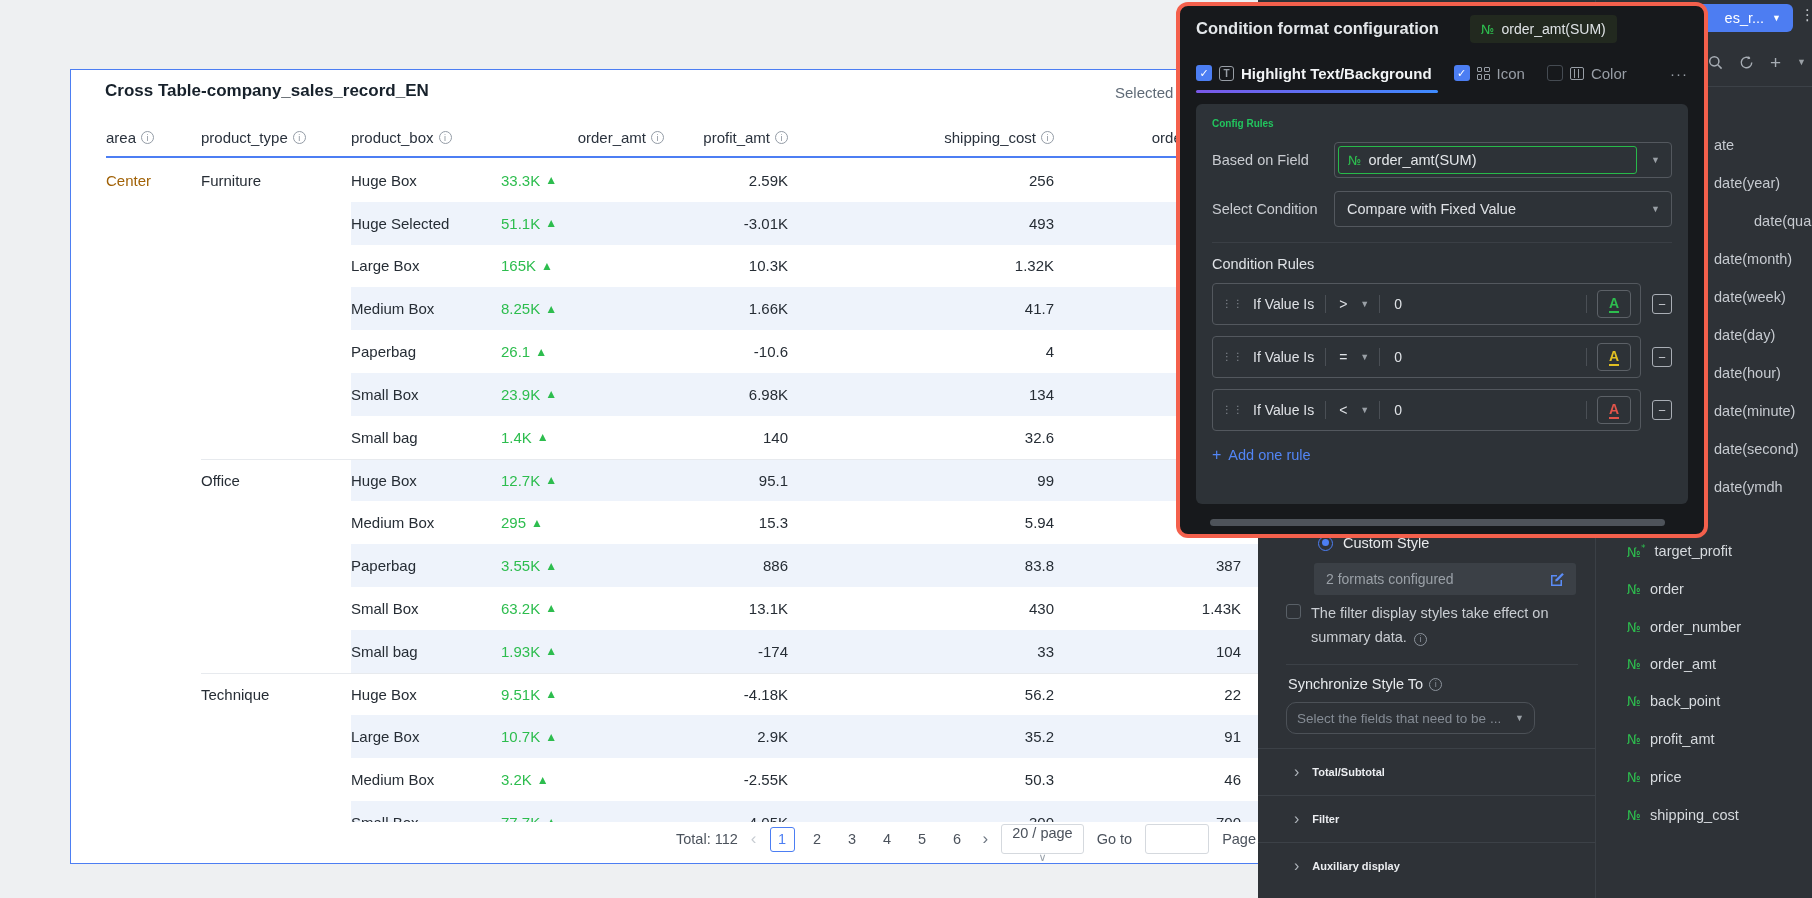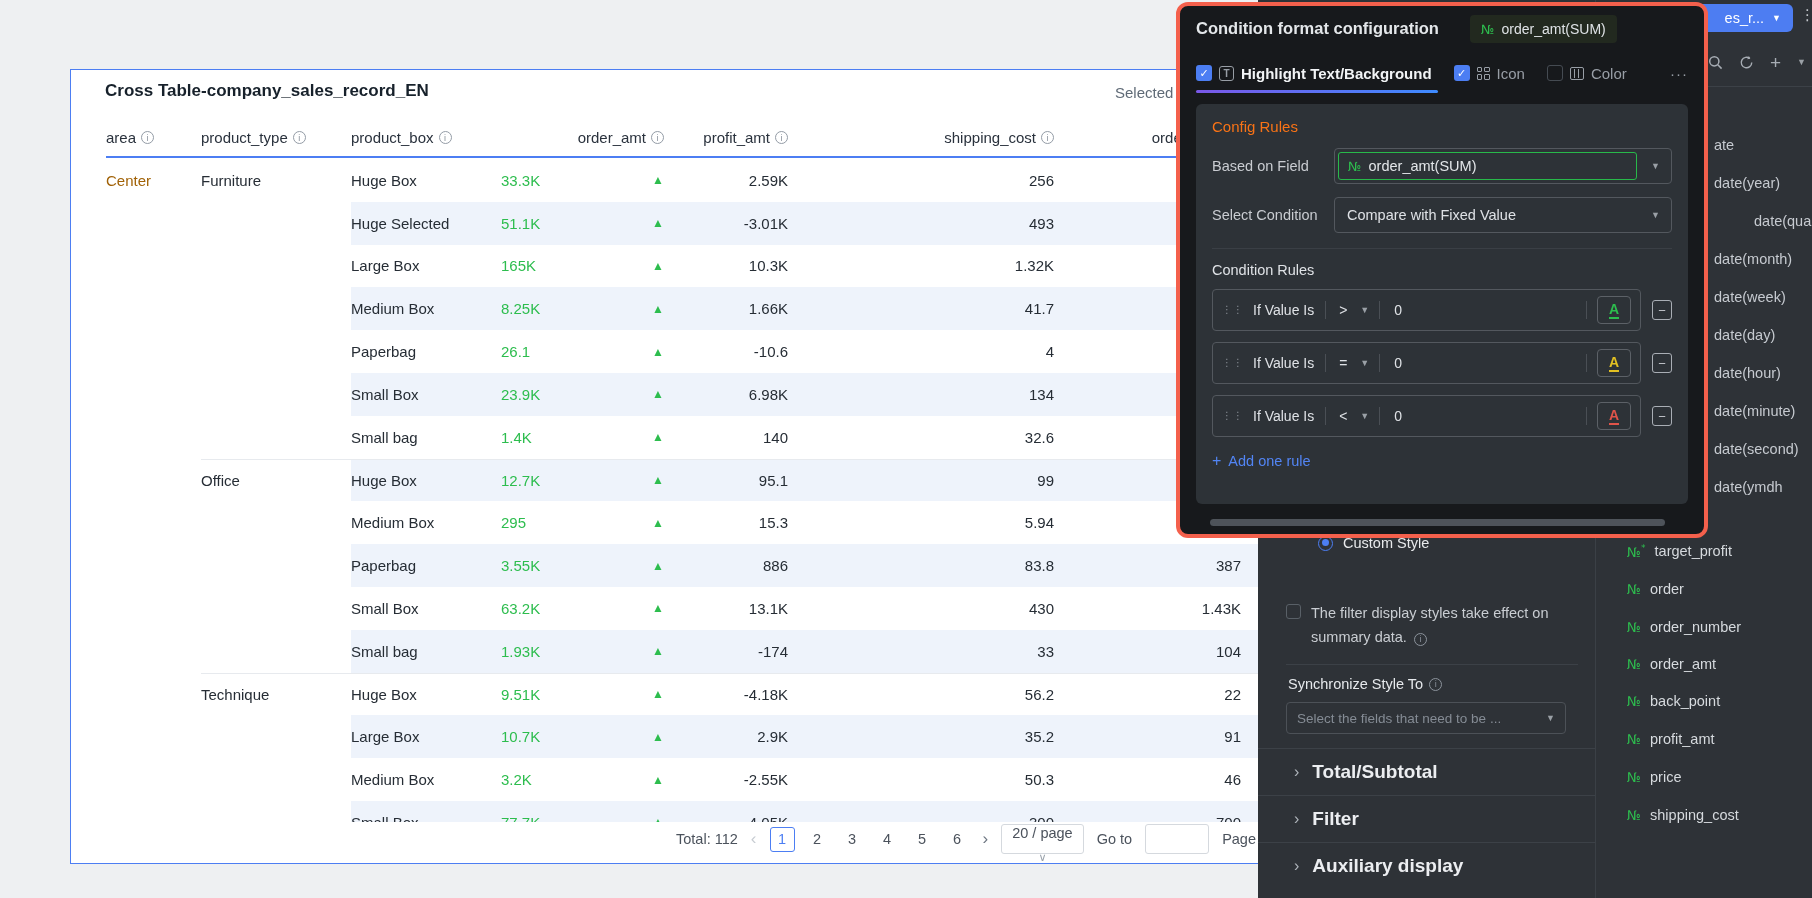--- a/index.html
+++ b/index.html
@@ -19,21 +19,21 @@
     font-size:9px; color:#8a929b; display:inline-flex; align-items:center; justify-content:center; font-style:normal; }
   .tw-rows { position:absolute; left:35px; top:89px; width:1164px; height:663px; overflow:hidden; }
   .trow { display:flex; height:42.8px; }
   .c-area { width:95px; display:flex; align-items:center; font-size:15px; color:#a16207; }
   .c-type { width:150px; display:flex; align-items:center; font-size:15px; color:#262d35; }
   .c-data { width:919px; display:grid; grid-template-columns:150px 163px 124px 266px 187px; align-items:center; padding-right:29px; }
   .trow.even .c-data { background:#eef3fb; }
   .trow.group .c-type, .trow.group .c-data { border-top:1px solid #e7eaee; }
   .c-data .cell { font-size:15px; color:#262d35; text-align:right; white-space:nowrap; }
   .c-data .cell.box { text-align:left; }
-  .c-data .cell.amt { color:#2dbd4e; display:flex; justify-content:space-between; align-items:center; gap:5px; }
+  .c-data .cell.amt { color:#2dbd4e; display:flex; justify-content:flex-start; align-items:center; gap:5px; }
   .up-arrow { font-size:12px; color:#2dbd4e; line-height:1; }
   .cell.peek { padding-right:32px; }
 
   
   .pager { position:absolute; right:14px; bottom:9px; display:flex; align-items:center; gap:13px;
     font-size:14.5px; color:#4b525c; }
   .pg-arrow { font-size:17px; color:#6d7682; cursor:default; }
   .pg-arrow.dis { color:#c7ccd2; }
   .pg-pages { display:flex; align-items:center; gap:10px; }
   .pg-num { min-width:25px; height:25px; display:flex; align-items:center; justify-content:center; border-radius:3px; }
@@ -56,28 +56,28 @@
   .formats-box { position:absolute; left:56px; top:563px; width:262px; height:32px; background:#3b4046;
     border-radius:3px; display:flex; align-items:center; justify-content:space-between; padding:0 12px; }
   .formats-text { font-size:14px; color:#9aa0a7; }
   .note-row { position:absolute; left:28px; top:601px; width:286px; display:flex; gap:10px; }
   .cbx-empty { width:15px; height:15px; min-width:15px; border:1.5px solid #596067; border-radius:3px; margin-top:3px; }
   .note-text { font-size:14.5px; line-height:24px; color:#c9cdd2; }
   .note-text .inf { border-color:#8b929b; color:#8b929b; margin-left:3px; }
   .s-divider { position:absolute; left:28px; top:664px; width:292px; height:1px; background:#3c4147; }
   .sync-label { position:absolute; left:30px; top:676px; font-size:14.5px; color:#e6e9ec; display:flex; align-items:center; gap:6px; }
   .sync-label .inf { border-color:#8b929b; color:#8b929b; }
-  .sync-select { position:absolute; left:28px; top:702px; width:280px; height:32px; border:1px solid #4c5157;
-    border-radius:4px; display:flex; align-items:center; justify-content:space-between; padding:0 10px; }
+  .sync-select { position:absolute; left:28px; top:702px; width:249px; height:32px; border:1px solid #4c5157;
+    border-radius:10px; display:flex; align-items:center; justify-content:space-between; padding:0 10px; }
   .sync-ph { font-size:13.5px; color:#858c95; white-space:nowrap; overflow:hidden; }
   .dk-caret { font-size:9px; color:#9aa0a6; }
   .sections { position:absolute; left:0; top:748px; width:337px; }
   .section-row { height:47px; border-top:1px solid #3c4147; display:flex; align-items:center; padding-left:36px; gap:13px; }
   .chev { color:#aeb4ba; font-size:16px; }
-  .section-label { font-size:19px; font-weight:bold; color:#eceef1;text-align:center; }
+  .section-label { font-size:11px; font-weight:bold; color:#eceef1;text-align:center; }
 
   
   .ds-btn { position:absolute; left:57px; top:4px; width:140px; height:28px; background:#4d7df2; border-radius:6px;
     display:flex; align-items:center; justify-content:flex-end; gap:8px; padding-right:12px; }
   .ds-btn .lbl { color:#fff; font-size:14.5px; }
   .ds-btn .crt { color:#fff; font-size:9px; }
   .kebab { position:absolute; left:204px; top:6px; color:#c2c6cb; font-size:15px; }
   .f-toolbar { position:absolute; left:112px; top:49px; display:flex; align-items:center; gap:16px; height:26px; color:#a7adb4; }
   .f-plus { font-size:19px; font-weight:400; line-height:1; }
   .f-divider { position:absolute; left:0; top:86px; width:217px; height:1px; background:#3c4147; }
@@ -106,21 +106,21 @@
   .icGrid span { border:1.2px solid currentColor; border-radius:1px; }
   .icCols { width:14px; height:13px; border:1.2px solid currentColor; border-radius:2px;
     background:linear-gradient(90deg, transparent 0 3px, currentColor 3px 4px, transparent 4px 7px, currentColor 7px 8px, transparent 8px); background-clip:content-box; padding:1px; }
   .cp-tab .tlabel { font-size:15px; color:#989ea6; }
   .cp-tab.active .tlabel { color:#f2f4f6; font-weight:bold; }
   .cp-tab .ticon { color:#989ea6; }
   .cp-more { margin-left:auto; color:#989ea6; font-size:15px; letter-spacing:1px; }
   .cp-underline { position:absolute; left:16px; top:84px; width:242px; height:3px; border-radius:2px;
     background:linear-gradient(90deg,#7a58e8,#3e8bff); }
   .cp-card { position:absolute; left:16px; top:98px; width:492px; height:400px; background:#2d3237; border-radius:6px; padding:14px 16px; }
-  .cc-title { font-size:15px; font-weight:normal; color:#f97316; }
+  .cc-title { font-size:10px; font-weight:bold; color:#22c55e; }
   .cc-row { display:flex; align-items:center; margin-top:13px; }
   .cc-label { width:122px; min-width:122px; font-size:14.5px; color:#c9ccd1; }
   .cc-select { flex:1; height:36px; border:1px solid #53585e; border-radius:4px; position:relative;
     display:flex; align-items:center; padding:0 32px 0 12px; }
   .cc-select .val { font-size:14.5px; color:#dfe2e6; white-space:nowrap; }
   .cc-select .caret { position:absolute; right:11px; font-size:9px; color:#9aa0a6; }
   .cc-chip { position:absolute; left:3px; top:3px; bottom:3px; right:34px; border:1.5px solid #28b94a;
     border-radius:3px; display:flex; align-items:center; gap:7px; padding:0 9px; }
   .cc-chip .no { font-family:"DejaVu Sans",sans-serif; font-size:13px; color:#2dbd4e; }
   .cc-chip .val { font-size:14.5px; color:#e3e6e9; }
@@ -426,20 +426,27 @@
     <input class="pg-input" style="">
     <span>Page</span>
   </div>
 </div>
 
 <div class="settings-col">
   <div class="radio-row">
     <span class="radio"></span>
     <span class="radio-label">Custom Style</span>
   </div>
+  <div class="formats-box">
+    <span class="formats-text">2 formats configured</span>
+    <svg width="14" height="14" viewBox="0 0 14 14">
+      <path d="M1 3h6v1.5H2.5v8h8V8H12v6H1z" fill="#5b8cf7"></path>
+      <path d="M12.2.9l1.6 1.6-6.4 6.4-2.2.6.6-2.2z" fill="#5b8cf7"></path>
+    </svg>
+  </div>
   <div class="note-row">
     <span class="cbx-empty"></span>
     <span class="note-text"><span>The filter display styles take effect on summary data.</span> <i class="inf">i</i></span>
   </div>
   <div class="s-divider"></div>
   <div class="sync-label">
     <span>Synchronize Style To</span>
       <i class="inf">i</i>
   </div>
   <div class="sync-select">

